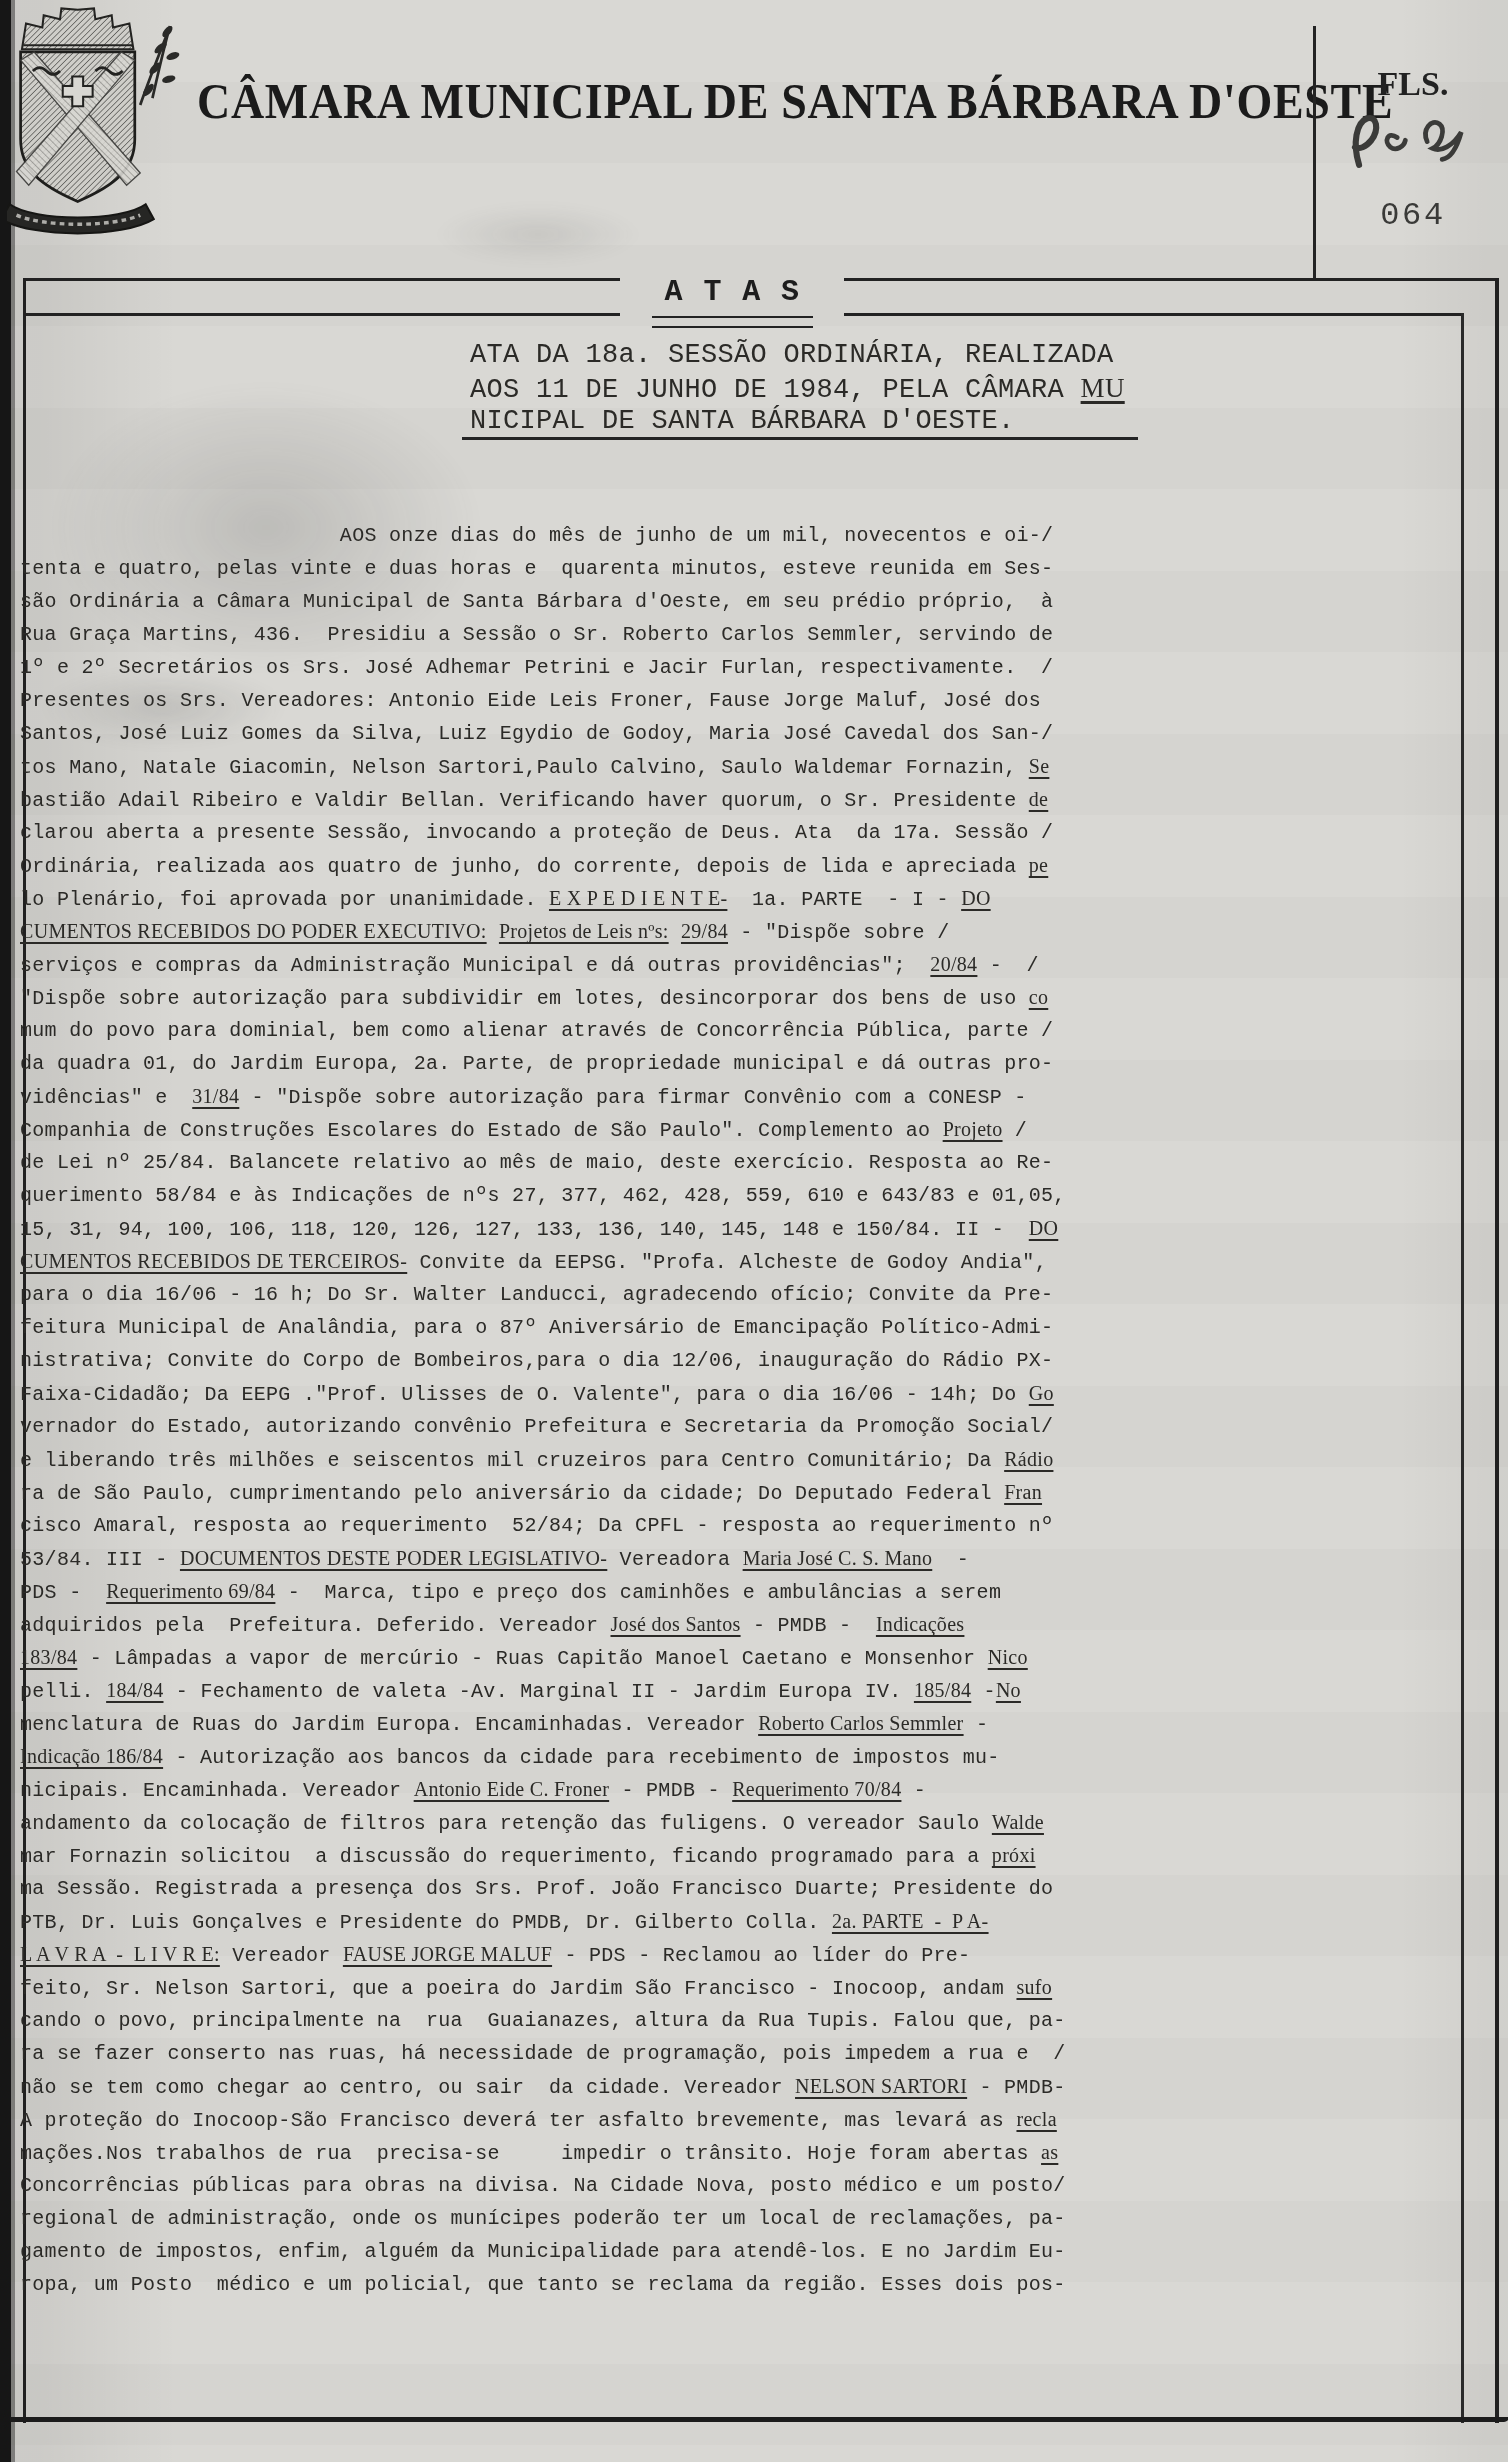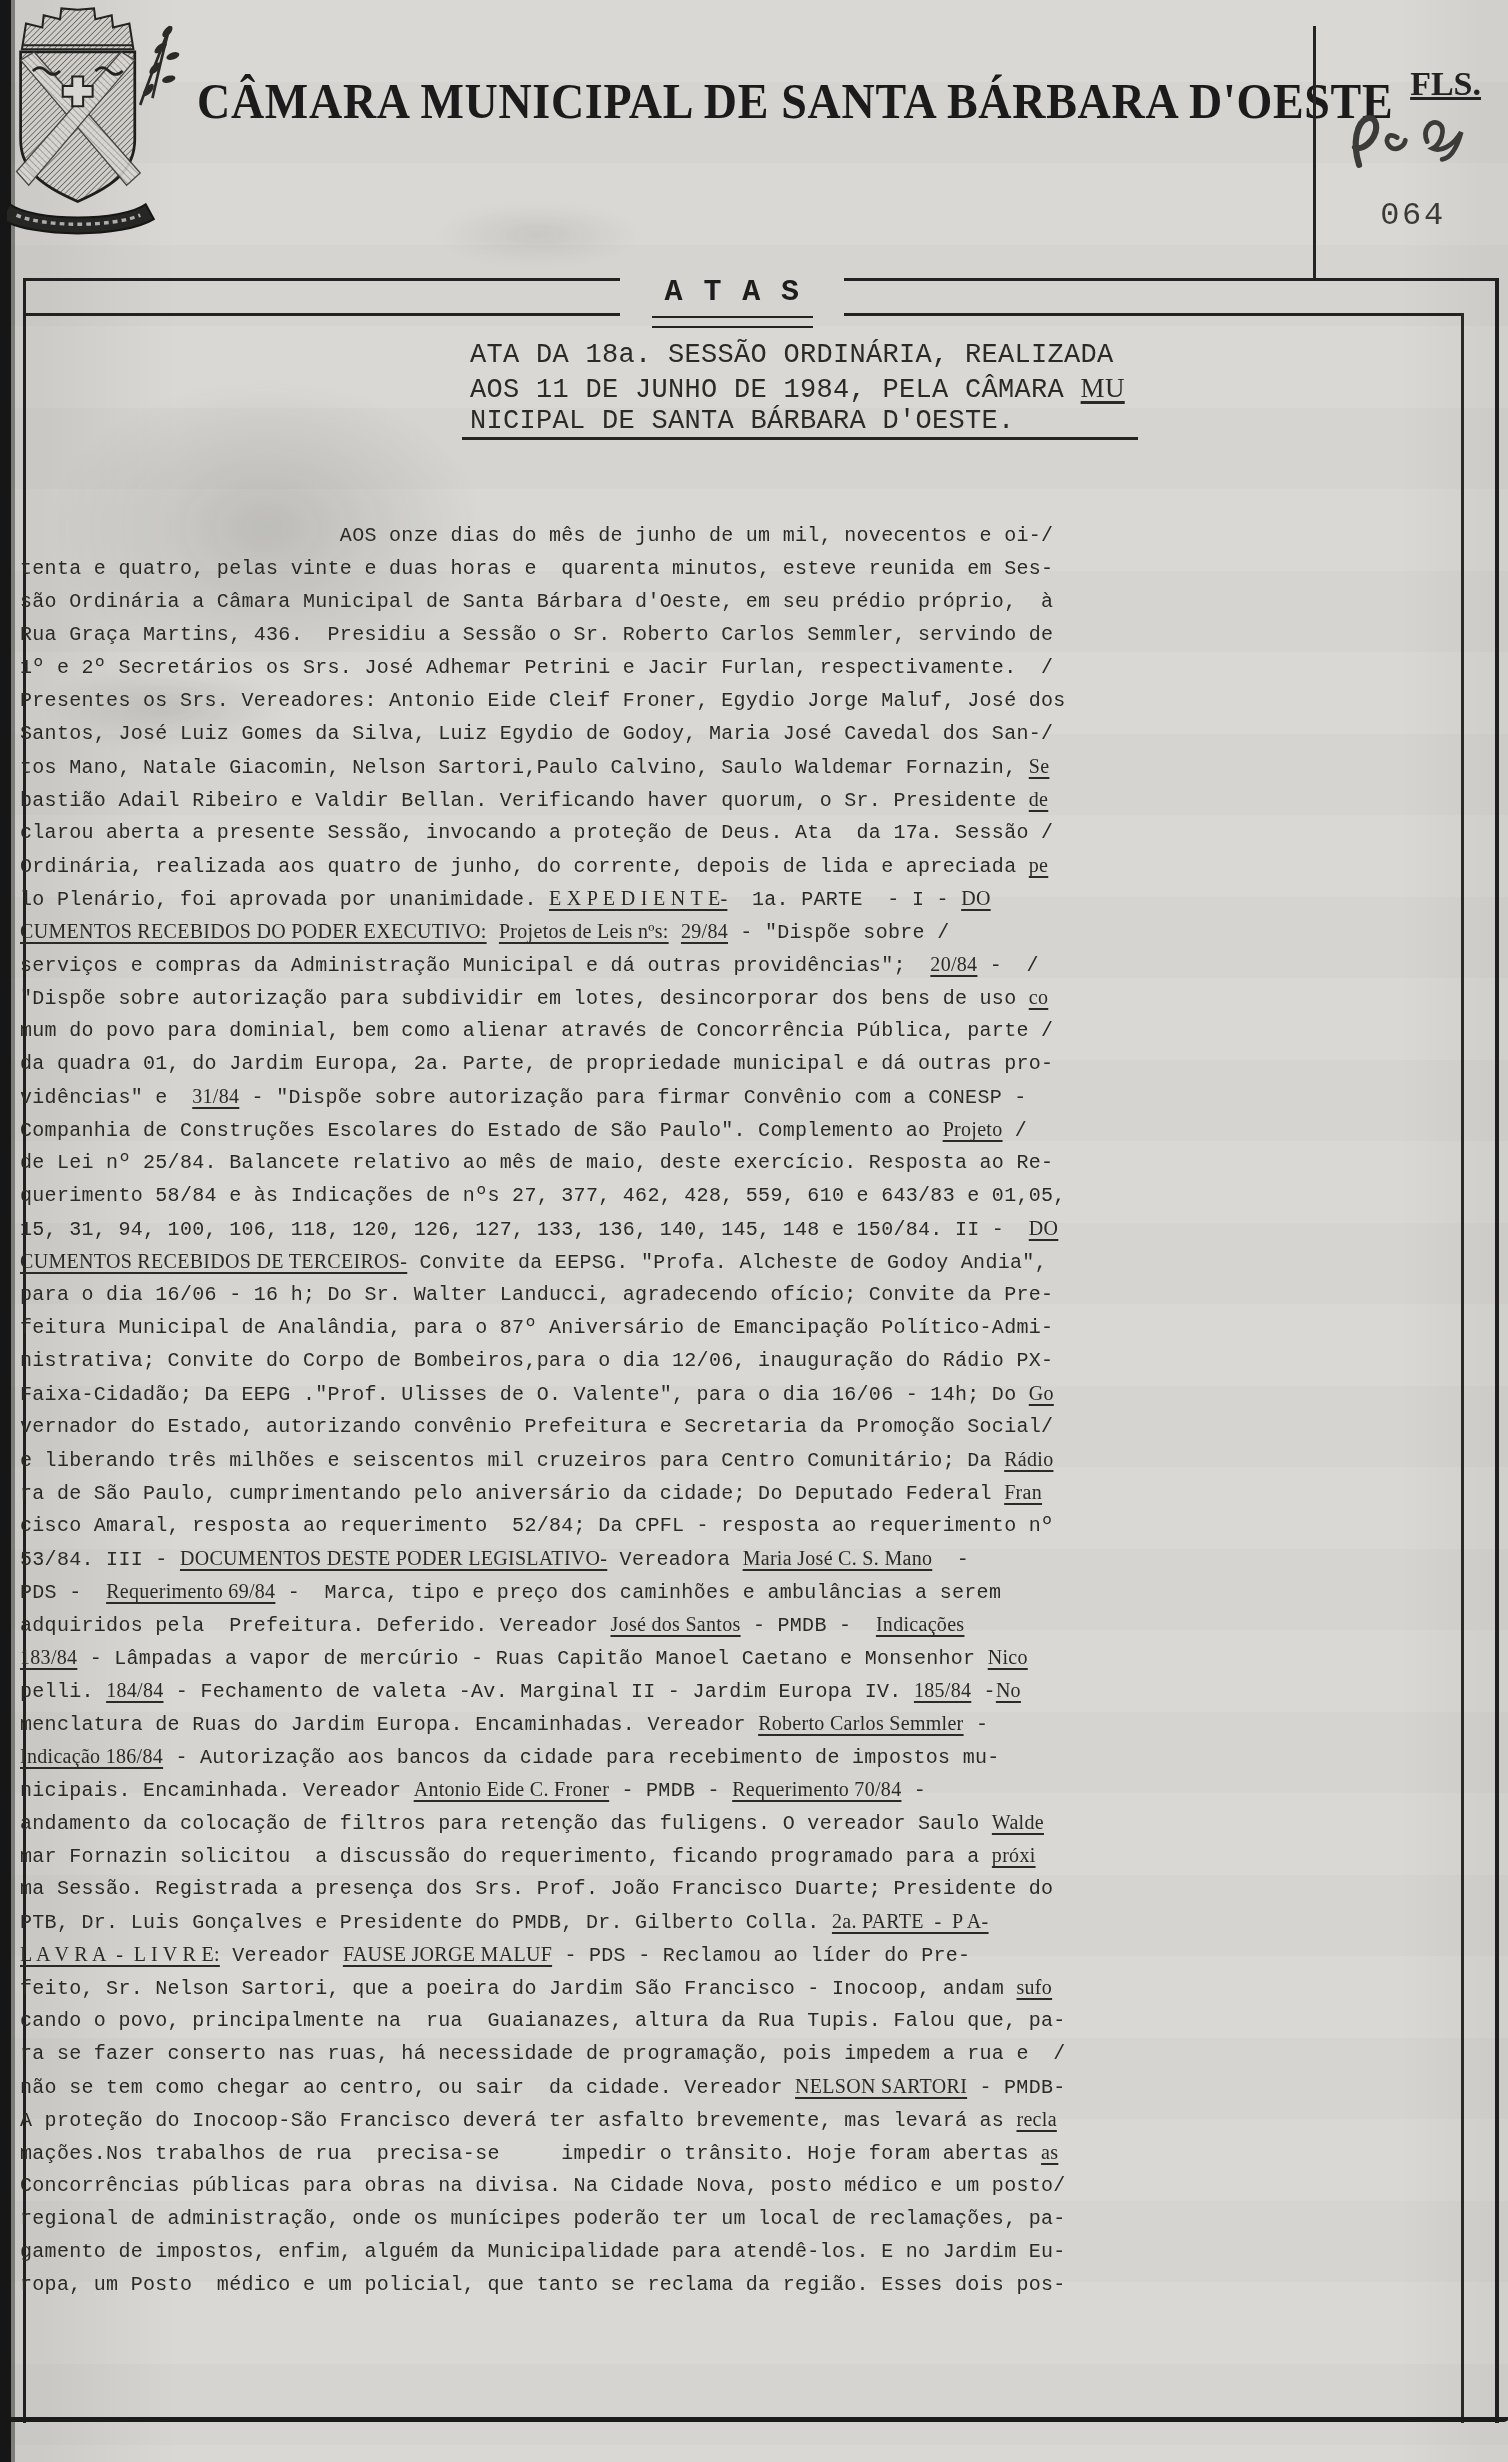--- a/index.html
+++ b/index.html
@@ -17,23 +17,23 @@
   .scan-edge{left:0;top:0;width:11px;height:2462px;background:#161616;}
   .scan-edge2{left:11px;top:0;width:4.1px;height:2462px;background:rgba(30,30,30,.45);}
   
   .title{
     left:197px;top:74px;width:1096px;text-align:center;
     font-family:"Liberation Serif","DejaVu Serif",serif;font-weight:bold;
     font-size:46px;letter-spacing:0.7px;color:#1b1b1b;transform:scaleY(1.12);
     white-space:nowrap;
   }
   .fls-label{
-    left:1345px;top:65px;width:136px;text-align:right;
+    left:1345px;top:65px;width:136px;text-align:center;
     font-family:"Liberation Serif","DejaVu Serif",serif;font-weight:bold;
-    font-size:34px;color:#222;text-decoration:underline;
+    font-size:34px;color:#222;
   }
   .signature{left:1340px;top:102px;}
   .fls-number{left:1345px;top:197px;width:136px;text-align:center;font-size:32px;color:#3a3a38;letter-spacing:2.7px;}
   .fls-divider{left:1313px;top:26px;width:3.4px;height:253px;background:#242424;}
   
   .rule{background:#222;height:2.7px;}
   .r-up-l{left:24.5px;top:278px;width:595px;}
   .r-up-r{left:844px;top:278px;width:654px;}
   .r-lo-l{left:24.5px;top:313px;width:595px;}
   .r-lo-r{left:844px;top:313px;width:620px;}
@@ -141,21 +141,21 @@
       <div class="tline"><span>NICIPAL DE SANTA BÁRBARA D'OESTE.</span></div>
     </div>
   <div class="abs heading-rule"></div>
 
   <div class="abs body-text" id="body-text">
       <div class="tline"><span>                          AOS onze dias do mês de junho de um mil, novecentos e oi-/</span></div>
       <div class="tline"><span>tenta e quatro, pelas vinte e duas horas e  quarenta minutos, esteve reunida em Ses-</span></div>
       <div class="tline"><span>são Ordinária a Câmara Municipal de Santa Bárbara d'Oeste, em seu prédio próprio,  à</span></div>
       <div class="tline"><span>Rua Graça Martins, 436.  Presidiu a Sessão o Sr. Roberto Carlos Semmler, servindo de</span></div>
       <div class="tline"><span>1º e 2º Secretários os Srs. José Adhemar Petrini e Jacir Furlan, respectivamente.  /</span></div>
-      <div class="tline"><span>Presentes os Srs. Vereadores: Antonio Eide Cleif Froner, Egydio Jorge Maluf, José dos</span></div>
+      <div class="tline"><span>Presentes os Srs. Vereadores: Antonio Eide Leis Froner, Fause Jorge Maluf, José dos</span></div>
       <div class="tline"><span>Santos, José Luiz Gomes da Silva, Luiz Egydio de Godoy, Maria José Cavedal dos San-/</span></div>
       <div class="tline"><span>tos Mano, Natale Giacomin, Nelson Sartori,Paulo Calvino, Saulo Waldemar Fornazin, </span><span class="u">Se</span></div>
       <div class="tline"><span>bastião Adail Ribeiro e Valdir Bellan. Verificando haver quorum, o Sr. Presidente </span><span class="u">de</span></div>
       <div class="tline"><span>clarou aberta a presente Sessão, invocando a proteção de Deus. Ata  da 17a. Sessão /</span></div>
       <div class="tline"><span>Ordinária, realizada aos quatro de junho, do corrente, depois de lida e apreciada </span><span class="u">pe</span></div>
       <div class="tline"><span>lo Plenário, foi aprovada por unanimidade. </span><span class="u">E X P E D I E N T E-</span><span>  1a. PARTE  - I - </span><span class="u">DO</span></div>
       <div class="tline"><span class="u">CUMENTOS RECEBIDOS DO PODER EXECUTIVO:</span><span> </span><span class="u">Projetos de Leis nºs:</span><span> </span><span class="u">29/84</span><span> - "Dispõe sobre /</span></div>
       <div class="tline"><span>serviços e compras da Administração Municipal e dá outras providências";  </span><span class="u">20/84</span><span> -  /</span></div>
       <div class="tline"><span>"Dispõe sobre autorização para subdividir em lotes, desincorporar dos bens de uso </span><span class="u">co</span></div>
       <div class="tline"><span>mum do povo para dominial, bem como alienar através de Concorrência Pública, parte /</span></div>

